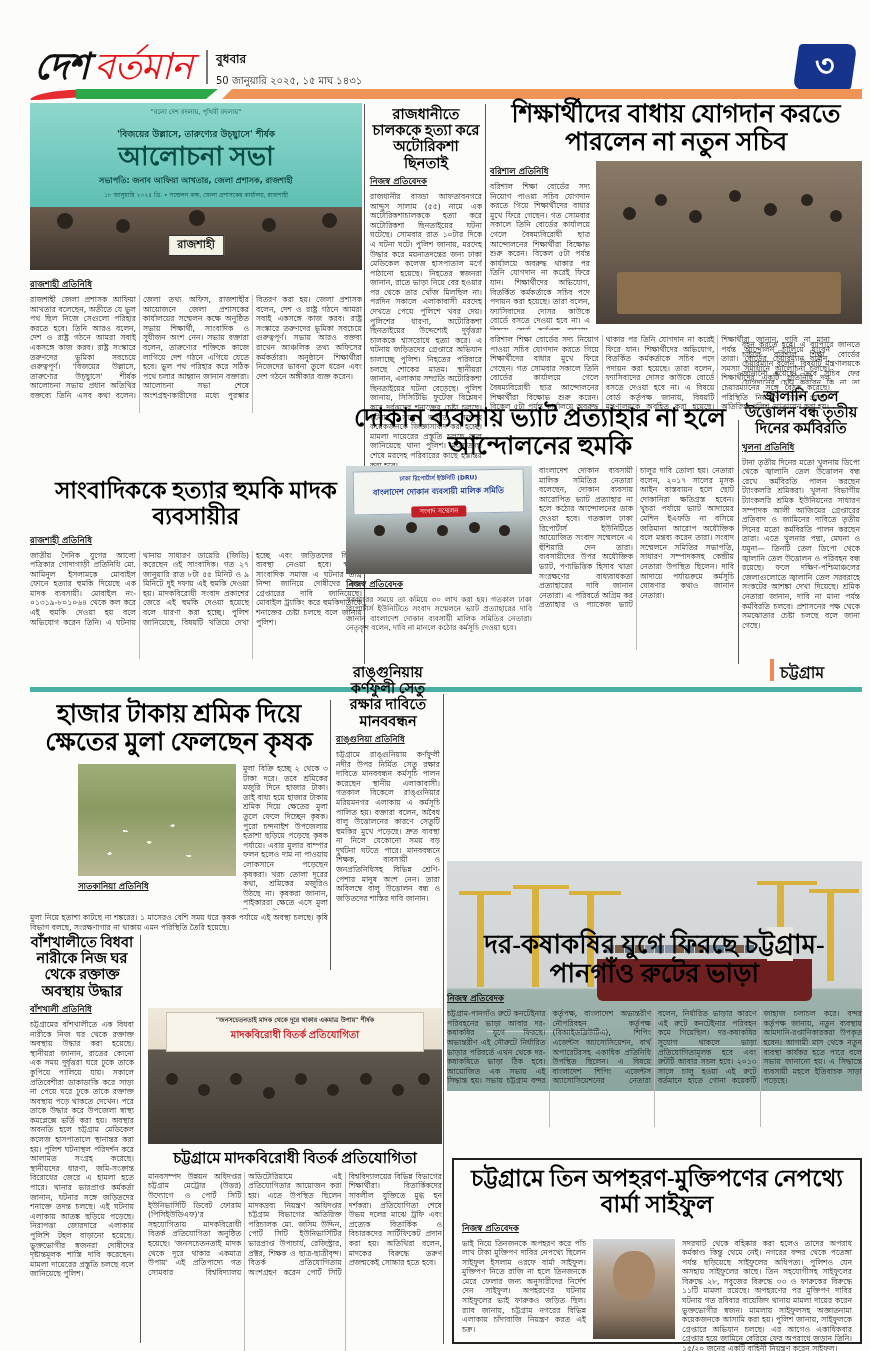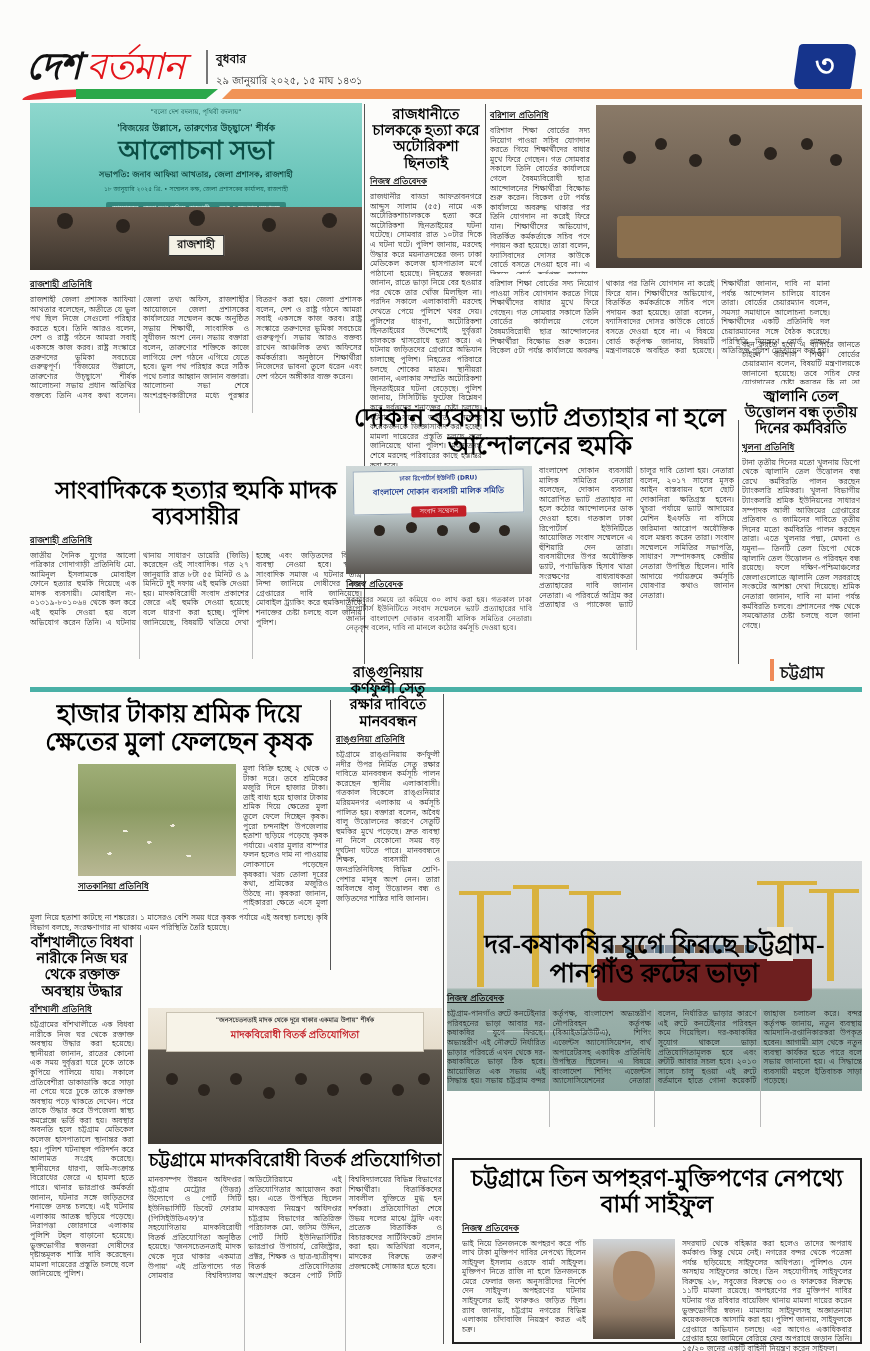--- a/index.html
+++ b/index.html
@@ -23,32 +23,32 @@
   .pagenum-flag span { color:#fff; font-size:30px; font-weight:bold; transform:skewX(8deg); font-family:"Liberation Serif", serif;}
   .band-green { position:absolute; left:76px; top:89px; width:142px; height:10px; background:#2ba84a; clip-path:polygon(0 0,100% 0,calc(100% - 12px) 100%,0 100%); }
   .band-orange{ position:absolute; left:222px; top:89px; width:640px; height:10px; background:#f09356; clip-path:polygon(10px 0,100% 0,100% 100%,0 100%); }
   
   .vrule { position:absolute; width:1px; background:#555; }
   .hrule-teal { position:absolute; left:30px; top:687px; width:832px; height:5px; background:#4ab0a6; }
   .sec-tick { position:absolute; left:770px; top:659px; width:4px; height:22px; background:#ef8a58; }
   .sec-label { position:absolute; left:780px; top:660px; width:82px; font-weight:bold; font-size:16px; font-family:"Liberation Serif", serif;}
   
   .hl { font-family:"Liberation Serif", serif; font-weight:bold; text-align:center; line-height:1.12; color:#000;}
-  .hl-26 { font-size:25px; } .hl-24 { font-size:23px; } .hl-15 { font-size:14.5px; } .hl-17{ font-size:18px; } .hl-27 { font-size:26px; }
+  .hl-26 { font-size:25px; } .hl-24 { font-size:23px; } .hl-15 { font-size:14.5px; } .hl-17{ font-size:15px; } .hl-27 { font-size:26px; }
   .byline { font-size:8.5px; font-weight:bold; text-decoration:underline; margin:4px 0 3px 0; }
   .body { font-size:7.6px; line-height:9.6px; text-align:justify; overflow:hidden; color:#1a1a1a; word-break:break-word;}
   .cols2 { column-count:2; column-gap:7px; column-rule:1px solid #bbb;}
   .cols3 { column-count:3; column-gap:7px; column-rule:1px solid #bbb;}
   .cols4 { column-count:4; column-gap:7px; column-rule:1px solid #bbb;}
   .caption { font-size:7.4px; line-height:9.4px; text-align:justify; overflow:hidden; }
   
   .photo { position:relative; overflow:hidden; background:#999; }
   .poster-banner { position:absolute; inset:0 0 38% 0; background:linear-gradient(#8ed7cd,#5fbfb4); text-align:center; padding-top:4px;}
   .poster-tag { font-size:6.5px; color:#0c4f46; }
-  .poster-line { font-size:9px; color:#083f38; font-weight:bold; margin-top:3px;}
+  .poster-line { font-size:9px; color:#083f38; font-weight:bold; margin-top:9px;}
   .poster-main { font-family:"Liberation Serif", serif; font-size:26px; font-weight:bold; color:#0a4d44; line-height:1; margin-top:2px;}
   .poster-chair { font-size:8px; color:#083f38; font-weight:bold; margin-top:4px;}
   .poster-meta { font-size:6px; color:#0c4f46; margin-top:3px;}
   .poster-org { font-size:6px; color:#e8fffb; margin-top:3px; background:rgba(12,90,80,.55); display:inline-block; padding:1px 6px; border-radius:2px;}
   .poster-people { position:absolute; inset:62% 0 0 0; background:linear-gradient(#6b5a4c,#3e362e); }
   .head-blob { position:absolute; border-radius:50%; background:#2b241e; }
   .poster-label { position:absolute; left:50%; transform:translateX(-50%); bottom:14px; background:#f5f2e6; border:1px solid #333; font-size:11px; font-weight:bold; padding:0 8px; font-family:"Liberation Serif", serif;}
   .meeting-photo { background:linear-gradient(#8a7a68 0%, #6e6052 55%, #4a4038 100%); }
   .press-photo { background:linear-gradient(#cfd8d8 0%, #b8c4c6 45%, #5a5550 100%); }
   .press-banner { position:absolute; inset:4% 4% 55% 4%; background:#f2f5f0; border:1px solid #9ab; text-align:center; padding-top:2px; transform:rotate(-1deg);}
@@ -77,31 +77,31 @@
   .ship-boxes i:nth-child(2n){ background:#7a5f4a;} .ship-boxes i:nth-child(3n){ background:#5f7a8c;}
   .ship-bridge { position:absolute; background:#e8e6e0; }
   .water-streak { position:absolute; height:1px; background:rgba(255,255,255,.45);}
   .saiful-box { border:2px solid #222; padding:6px 8px; }
 </style>
 </head>
 <body>
 
 <div class="page">
 
-  <div class="abs" style="left:26px; top:46px; height:44px; display:flex; align-items:center;">
+  <div class="abs" style="left:34px; top:46px; height:44px; display:flex; align-items:center;">
     <span style="position:relative; display:inline-block;">
       <span class="masthead-swoosh"></span>
       <span class="masthead-black">দেশ</span>
     </span>
     <span class="masthead-red" style="margin-left:6px;">বর্তমান</span>
   </div>
   <div class="date-sep"></div>
   <div class="abs" style="left:216px; top:50px;">
     <div class="weekday">বুধবার</div>
-    <div class="dateline">২৯ জানুয়ারি ২০২৫, ১৫ মাঘ ১৪৩১</div>
+    <div class="dateline">50 জানুয়ারি ২০২৫, ১৫ মাঘ ১৪৩১</div>
   </div>
   <div class="pagenum-flag">
     <span>৩</span>
   </div>
   <div class="band-green"></div>
   <div class="band-orange"></div>
 
   <div class="vrule" style="left:364px; top:104px; height:560px;"></div>
   <div class="vrule" style="left:485px; top:104px; height:306px;"></div>
   <div class="vrule" style="left:738px; top:420px; height:244px;"></div>
@@ -139,20 +139,21 @@
     <div class="body cols3" style="height:108px;">জাতীয় দৈনিক যুগের আলো পত্রিকার গোদাগাড়ী প্রতিনিধি মো. আমিনুল ইসলামকে মোবাইল ফোনে হত্যার হুমকি দিয়েছে এক মাদক ব্যবসায়ী। মোবাইল নং- ০১৩১৯-৮০১০৬৪ থেকে কল করে এই হুমকি দেওয়া হয় বলে অভিযোগ করেন তিনি। এ ঘটনায় থানায় সাধারণ ডায়েরি (জিডি) করেছেন ওই সাংবাদিক। গত ২৭ জানুয়ারি রাত ৮টা ৫৫ মিনিট ও ৯ মিনিটে দুই দফায় এই হুমকি দেওয়া হয়। মাদকবিরোধী সংবাদ প্রকাশের জেরে এই হুমকি দেওয়া হয়েছে বলে ধারণা করা হচ্ছে। পুলিশ জানিয়েছে, বিষয়টি খতিয়ে দেখা হচ্ছে এবং জড়িতদের বিরুদ্ধে ব্যবস্থা নেওয়া হবে। স্থানীয় সাংবাদিক সমাজ এ ঘটনার তীব্র নিন্দা জানিয়ে দোষীদের দ্রুত গ্রেপ্তারের দাবি জানিয়েছে। মোবাইল ট্র্যাকিং করে হুমকিদাতাকে শনাক্তের চেষ্টা চলছে বলে জানায় পুলিশ।</div>
   </div>
 
   <div class="abs" style="left:370px; top:106px; width:112px; height:558px;">
     <div class="hl hl-15">রাজধানীতে চালককে হত্যা করে অটোরিকশা ছিনতাই</div>
     <div class="byline">নিজস্ব প্রতিবেদক</div>
     <div class="body" style="height:488px;">রাজধানীর বাড্ডা আফতাবনগরে আব্দুস সালাম (৫৫) নামে এক অটোরিকশাচালককে হত্যা করে অটোরিকশা ছিনতাইয়ের ঘটনা ঘটেছে। সোমবার রাত ১০টার দিকে এ ঘটনা ঘটে। পুলিশ জানায়, মরদেহ উদ্ধার করে ময়নাতদন্তের জন্য ঢাকা মেডিকেল কলেজ হাসপাতাল মর্গে পাঠানো হয়েছে। নিহতের স্বজনরা জানান, রাতে ভাড়া নিয়ে বের হওয়ার পর থেকে তার খোঁজ মিলছিল না। পরদিন সকালে এলাকাবাসী মরদেহ দেখতে পেয়ে পুলিশে খবর দেয়। পুলিশের ধারণা, অটোরিকশা ছিনতাইয়ের উদ্দেশ্যেই দুর্বৃত্তরা চালককে শ্বাসরোধে হত্যা করে। এ ঘটনায় জড়িতদের গ্রেপ্তারে অভিযান চালাচ্ছে পুলিশ। নিহতের পরিবারে চলছে শোকের মাতম। স্থানীয়রা জানান, এলাকায় সম্প্রতি অটোরিকশা ছিনতাইয়ের ঘটনা বেড়েছে। পুলিশ জানায়, সিসিটিভি ফুটেজ বিশ্লেষণ করে দুর্বৃত্তদের শনাক্তের চেষ্টা চলছে। ঘটনার সঙ্গে জড়িত সন্দেহে কয়েকজনকে জিজ্ঞাসাবাদ করা হচ্ছে। মামলা দায়েরের প্রস্তুতি চলছে বলে জানিয়েছে থানা পুলিশ। ময়নাতদন্ত শেষে মরদেহ পরিবারের কাছে হস্তান্তর করা হবে।</div>
   </div>
 
   <div class="abs" style="left:490px; top:100px; width:372px; height:316px;">
+    <div class="hl hl-26">শিক্ষার্থীদের বাধায় যোগদান করতে পারলেন না নতুন সচিব</div>
     <div style="display:flex; gap:6px; margin-top:5px;">
       <div style="width:100px;">
         <div class="byline">বরিশাল প্রতিনিধি</div>
         <div class="body" style="height:148px;">বরিশাল শিক্ষা বোর্ডের সদ্য নিয়োগ পাওয়া সচিব যোগদান করতে গিয়ে শিক্ষার্থীদের বাধার মুখে ফিরে গেছেন। গত সোমবার সকালে তিনি বোর্ডের কার্যালয়ে গেলে বৈষম্যবিরোধী ছাত্র আন্দোলনের শিক্ষার্থীরা বিক্ষোভ শুরু করেন। বিকেল ৫টা পর্যন্ত কার্যালয়ে অবরুদ্ধ থাকার পর তিনি যোগদান না করেই ফিরে যান। শিক্ষার্থীদের অভিযোগ, বিতর্কিত কর্মকর্তাকে সচিব পদে পদায়ন করা হয়েছে। তারা বলেন, ফ্যাসিবাদের দোসর কাউকে বোর্ডে বসতে দেওয়া হবে না। এ বিষয়ে বোর্ড কর্তৃপক্ষ জানায়, বিষয়টি মন্ত্রণালয়কে অবহিত করা হয়েছে। শিক্ষার্থীরা জানান, দাবি না মানা পর্যন্ত আন্দোলন চালিয়ে যাবেন তারা। বোর্ডের চেয়ারম্যান বলেন, সমস্যা সমাধানে আলোচনা চলছে। শিক্ষার্থীদের একটি প্রতিনিধি দল চেয়ারম্যানের সঙ্গে বৈঠক করেছে। পরিস্থিতি নিয়ন্ত্রণে বোর্ড প্রাঙ্গণে অতিরিক্ত পুলিশ মোতায়েন করা হয়।</div>
       </div>
       <div class="photo meeting-photo" style="flex:1; height:163px;">
         <span class="head-blob" style="left:10%; top:28%; width:13px; height:13px;"></span>
         <span class="head-blob" style="left:22%; top:20%; width:12px; height:12px;"></span>
         <span class="head-blob" style="left:35%; top:30%; width:13px; height:13px;"></span>
         <span class="head-blob" style="left:50%; top:18%; width:12px; height:12px;"></span>

